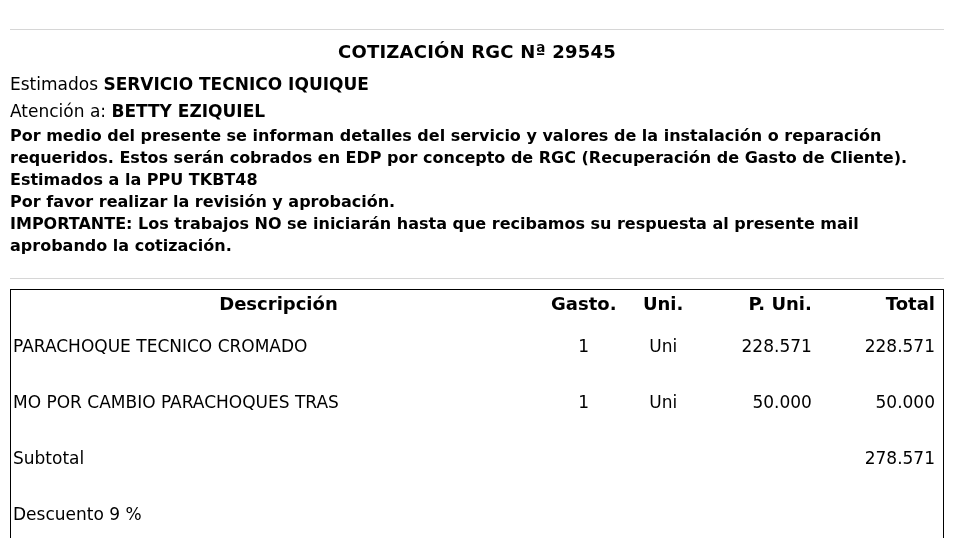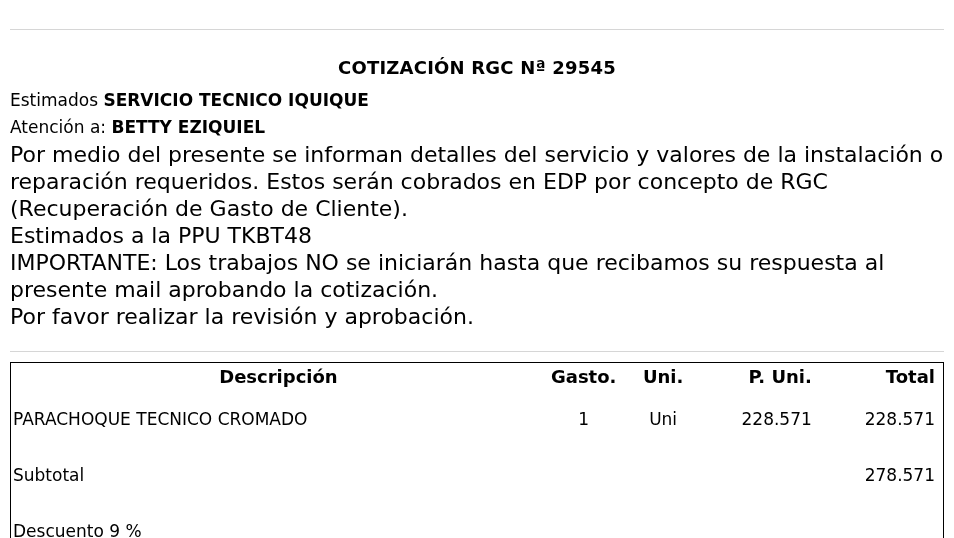--- a/index.html
+++ b/index.html
@@ -29,41 +29,41 @@
   .rule-top {
     margin-top: 29px;
   }
   .rule-mid {
     margin-top: 21px;
   }
   .doc-title {
     text-align: center;
     font-size: 18px;
     font-weight: bold;
-    margin-top: 27px;
+    margin-top: 11px;
     letter-spacing: 0.2px;
   }
   .intro {
     margin-top: 9px;
     font-size: 17px;
     line-height: 27px;
   }
   .line {
     white-space: nowrap;
   }
   .lbl-normal {
     font-weight: normal;
   }
   .lbl-bold {
     font-weight: bold;
   }
   .para-bold {
-    font-weight: normal;
-    font-size: 22px;
-    line-height: 27px;
+    font-weight: bold;
+    font-size: 16px;
+    line-height: 22px;
   }
   table.items {
     width: 100%;
     border-collapse: collapse;
     border: 1px solid #000000;
     margin-top: 10px;
     font-size: 17px;
   }
   table.items th,
   table.items td {
@@ -102,22 +102,22 @@
 
   <hr class="rule rule-top">
 
   <div class="doc-title">COTIZACIÓN RGC Nª 29545</div>
 
   <div class="intro">
     <div class="line"><span class="lbl-normal">Estimados </span><span class="lbl-bold">SERVICIO TECNICO IQUIQUE</span></div>
     <div class="line"><span class="lbl-normal">Atención a: </span><span class="lbl-bold">BETTY EZIQUIEL</span></div>
     <div class="para-bold">Por medio del presente se informan detalles del servicio y valores de la instalación o reparación requeridos. Estos serán cobrados en EDP por concepto de RGC (Recuperación de Gasto de Cliente).</div>
     <div class="para-bold">Estimados a la PPU TKBT48</div>
+    <div class="para-bold">Por favor realizar la revisión y aprobación.</div>
     <div class="para-bold">IMPORTANTE: Los trabajos NO se iniciarán hasta que recibamos su respuesta al presente mail aprobando la cotización.</div>
-    <div class="para-bold">Por favor realizar la revisión y aprobación.</div>
   </div>
 
   <hr class="rule rule-mid">
 
   <table class="items">
     <thead>
       <tr>
         <th class="col-desc">Descripción</th>
         <th class="col-cant">Gasto.</th>
         <th class="col-uni">Uni.</th>
@@ -125,20 +125,27 @@
         <th class="col-total">Total</th>
       </tr>
     </thead>
     <tbody>
       <tr>
         <td class="col-desc">PARACHOQUE TECNICO CROMADO</td>
         <td class="col-cant">1</td>
         <td class="col-uni">Uni</td>
         <td class="col-puni">228.571</td>
         <td class="col-total">228.571</td>
+      </tr>
+      <tr>
+        <td class="col-desc">MO POR CAMBIO PARACHOQUES TRAS</td>
+        <td class="col-cant">1</td>
+        <td class="col-uni">Uni</td>
+        <td class="col-puni">50.000</td>
+        <td class="col-total">50.000</td>
       </tr>
       <tr class="summary">
         <td class="col-desc sum-label">Subtotal</td>
         <td class="col-cant"></td>
         <td class="col-uni"></td>
         <td class="col-puni"></td>
         <td class="col-total">278.571</td>
       </tr>
       <tr class="summary">
         <td class="col-desc sum-label"><span>Descuento 9</span><span> %</span></td>

